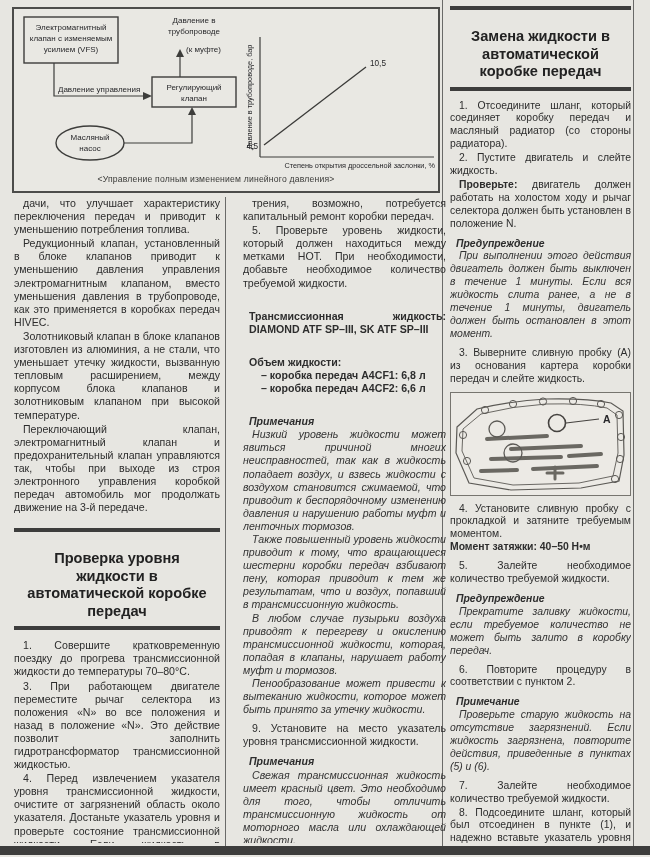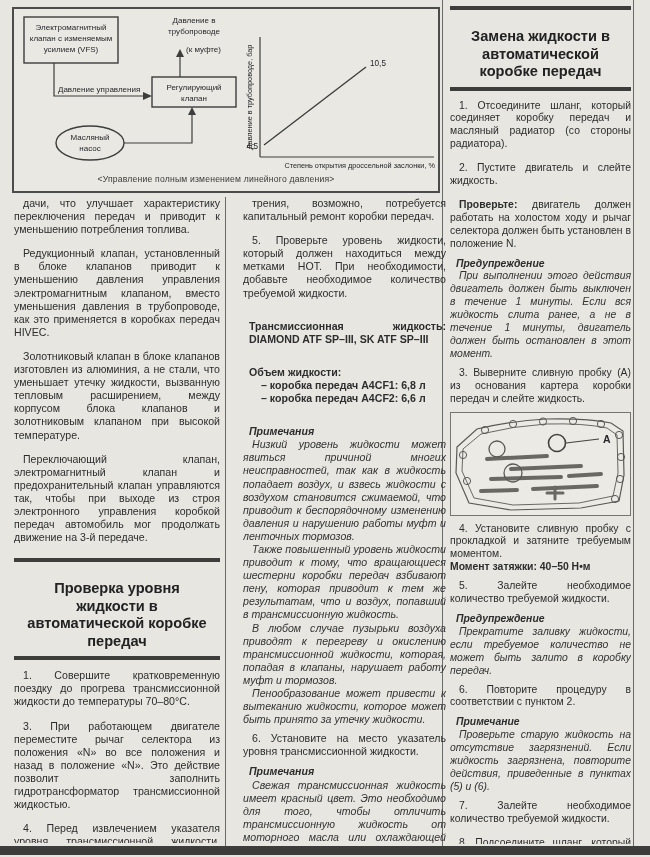--- a/index.html
+++ b/index.html
@@ -22,21 +22,21 @@
     font-size:8.6px;color:#3a3a38;letter-spacing:.2px;
   }
 
   
   .col{position:absolute;text-align:justify;font-size:10.6px;line-height:13.1px;overflow:hidden;}
   #col-left{left:14px;top:197px;width:206px;height:646px;}
   #col-mid{left:243px;top:197px;width:203px;height:646px;}
   #col-right{left:450px;top:4px;width:181px;height:840px;font-size:10.4px;line-height:12.9px;}
 
   .p{margin:0;text-indent:9px;}
-  .p + .p{margin-top:11px;}
+  .p + .p{margin-top:1px;}
   .gap{margin-top:6px;}
   .note-title{font-weight:bold;font-style:italic;margin:7px 0 0;text-indent:6px;}
   .note{font-style:italic;margin:0;text-indent:9px;color:#333;}
   .spec{font-weight:bold;margin:20px 0;padding-left:6px;text-indent:0;}
   .spec .li{padding-left:12px;}
   .torque{font-weight:bold;margin:0;text-indent:0;}
   .cond b{font-weight:bold;}
 
   .sec-heading{margin:14px 0 9px;}
   #col-right .sec-heading{margin-top:2px;}
@@ -136,21 +136,21 @@
   <div class="spec">
     <div>Объем жидкости:</div>
     <div class="li">– коробка передач A4CF1: 6,8 л</div>
     <div class="li">– коробка передач A4CF2: 6,6 л</div>
   </div>
   <p class="note-title">Примечания</p>
   <p class="note">Низкий уровень жидкости может явиться причиной многих неисправностей, так как в жидкость попадает воздух, и взвесь жидкости с воздухом становится сжимаемой, что приводит к беспорядочному изменению давления и нарушению работы муфт и ленточных тормозов.</p>
   <p class="note">Также повышенный уровень жидкости приводит к тому, что вращающиеся шестерни коробки передач взбивают пену, которая приводит к тем же результатам, что и воздух, попавший в трансмиссионную жидкость.</p>
   <p class="note">В любом случае пузырьки воздуха приводят к перегреву и окислению трансмиссионной жидкости, которая, попадая в клапаны, нарушает работу муфт и тормозов.</p>
   <p class="note">Пенообразование может привести к вытеканию жидкости, которое может быть принято за утечку жидкости.</p>
-  <p class="p gap">6. Установите на место указатель уровня трансмиссионной жидкости.</p>
+  <p class="p gap">9. Установите на место указатель уровня трансмиссионной жидкости.</p>
   <p class="note-title">Примечания</p>
   <p class="note">Свежая трансмиссионная жидкость имеет красный цвет. Это необходимо для того, чтобы отличить трансмиссионную жидкость от моторного масла или охлаждающей жидкости.</p>
   <p class="note">Красный цвет трансмиссионной жидкости непостоянен. В процессе эксплуатации автомобиля трансмиссионная жидкость темнеет.</p>
 </div>
 
 <div id="col-right" class="col">
   <div class="sec-heading">
     <div class="bar"></div>
     <div class="txt">Замена жидкости в автоматической коробке передач</div>
     <div class="bar"></div>

